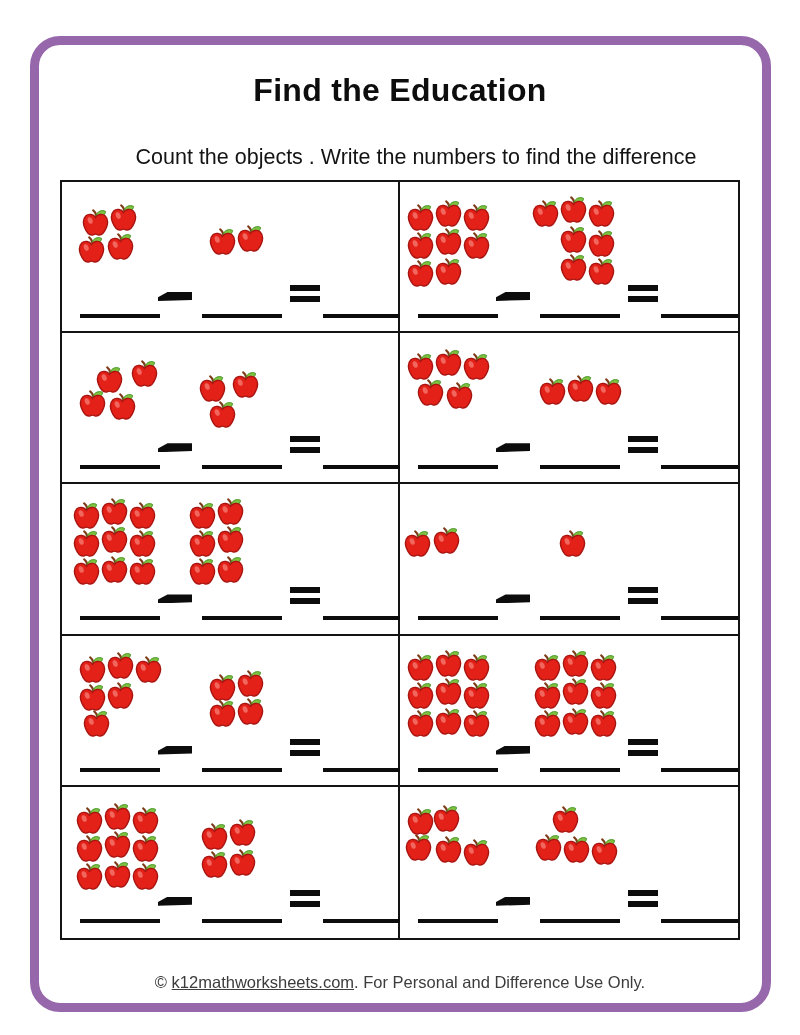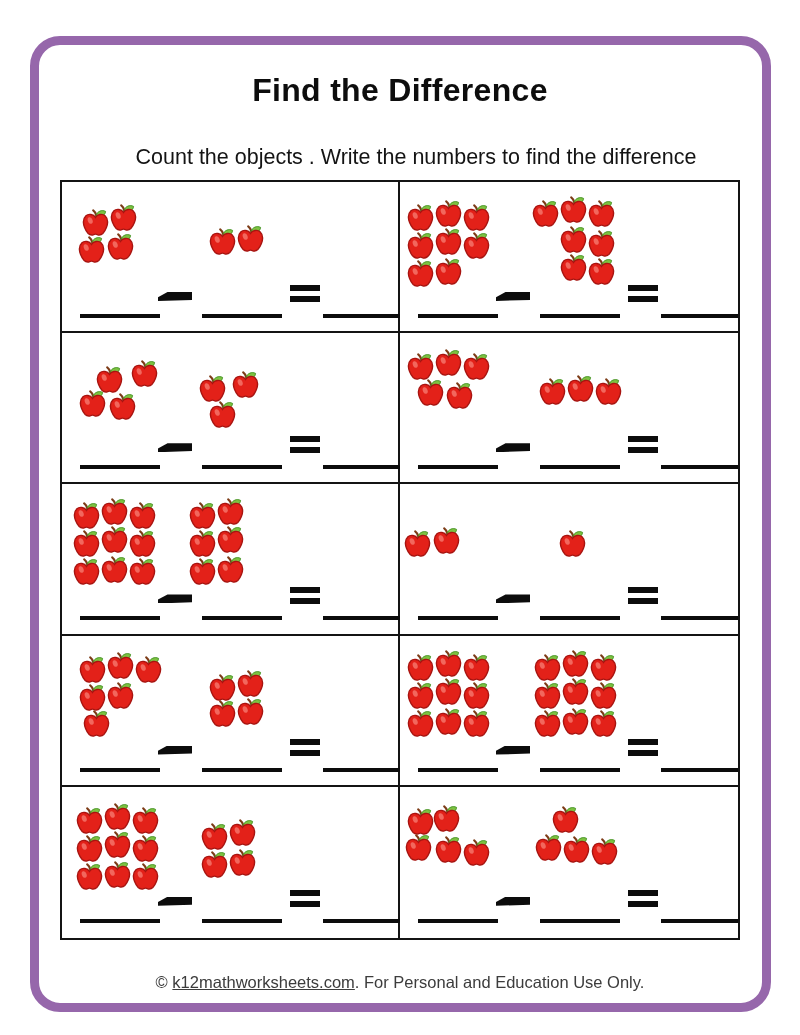--- a/index.html
+++ b/index.html
@@ -42,21 +42,21 @@
     position:absolute;top:973px;left:0;width:100%;text-align:center;
     font-size:16.5px;color:#3c3c3c;
   }
   .footer .link{text-decoration:underline;cursor:pointer;color:#3c3c3c;text-align:center;}
 </style>
 </head>
 <body>
 
 <div class="frame" style="border-color: rgb(150, 103, 171);"></div>
 
-<h1 class="title">Find the Difference</h1>
+<h1 class="title">Find the Education</h1>
 
 <p class="instruction">Count the objects . Write the numbers to find the difference</p>
 
 <div class="grid">
     <div class="cell">
       <span class="ap" style="left:20px;top:26px"><svg width="27" height="29" viewBox="0 0 27 29">
           <path d="M14.5 8 C 14 5, 12.6 3.4, 11.2 2.4" stroke="#7d3c17" stroke-width="2.2" fill="none" stroke-linecap="round"></path>
           <path d="M14 7.6 C 15 3.4, 20 1.4, 23.6 3.4 C 23.2 7.6, 18.6 9.8, 14 7.6 Z" fill="#7dc242" stroke="#3f8f1f" stroke-width="0.9"></path>
           <path d="M13.5 9.4 C 11.5 6.2, 6.5 5.4, 4 7.8 C 1.2 10.4, 1 15.4, 2.6 19.5 C 4.2 23.6, 7.2 27, 9.8 27 C 11.4 27, 12 26.1, 13.5 26.1 C 15 26.1, 15.6 27, 17.2 27 C 19.8 27, 22.8 23.6, 24.4 19.5 C 26 15.4, 25.8 10.4, 23 7.8 C 20.5 5.4, 15.5 6.2, 13.5 9.4 Z" fill="#e32119" stroke="#a81410" stroke-width="1.4"></path>
           <ellipse cx="8.2" cy="12.5" rx="2.4" ry="3.4" fill="#f5736a" transform="rotate(-20 8.2 12.5)" opacity="0.85"></ellipse>
@@ -773,13 +773,13 @@
       <div class="minus"></div>
       <div class="blank b2"></div>
       <div class="equals">
         <i></i>
         <i></i>
       </div>
       <div class="blank b3"></div>
     </div>
   </div>
 
-<div class="footer"><span>© </span><span class="link">k12mathworksheets.com</span><span>. For Personal and Education Use Only.</span></div>
+<div class="footer"><span>© </span><span class="link">k12mathworksheets.com</span><span>. For Personal and Difference Use Only.</span></div>
 
 </body></html>

